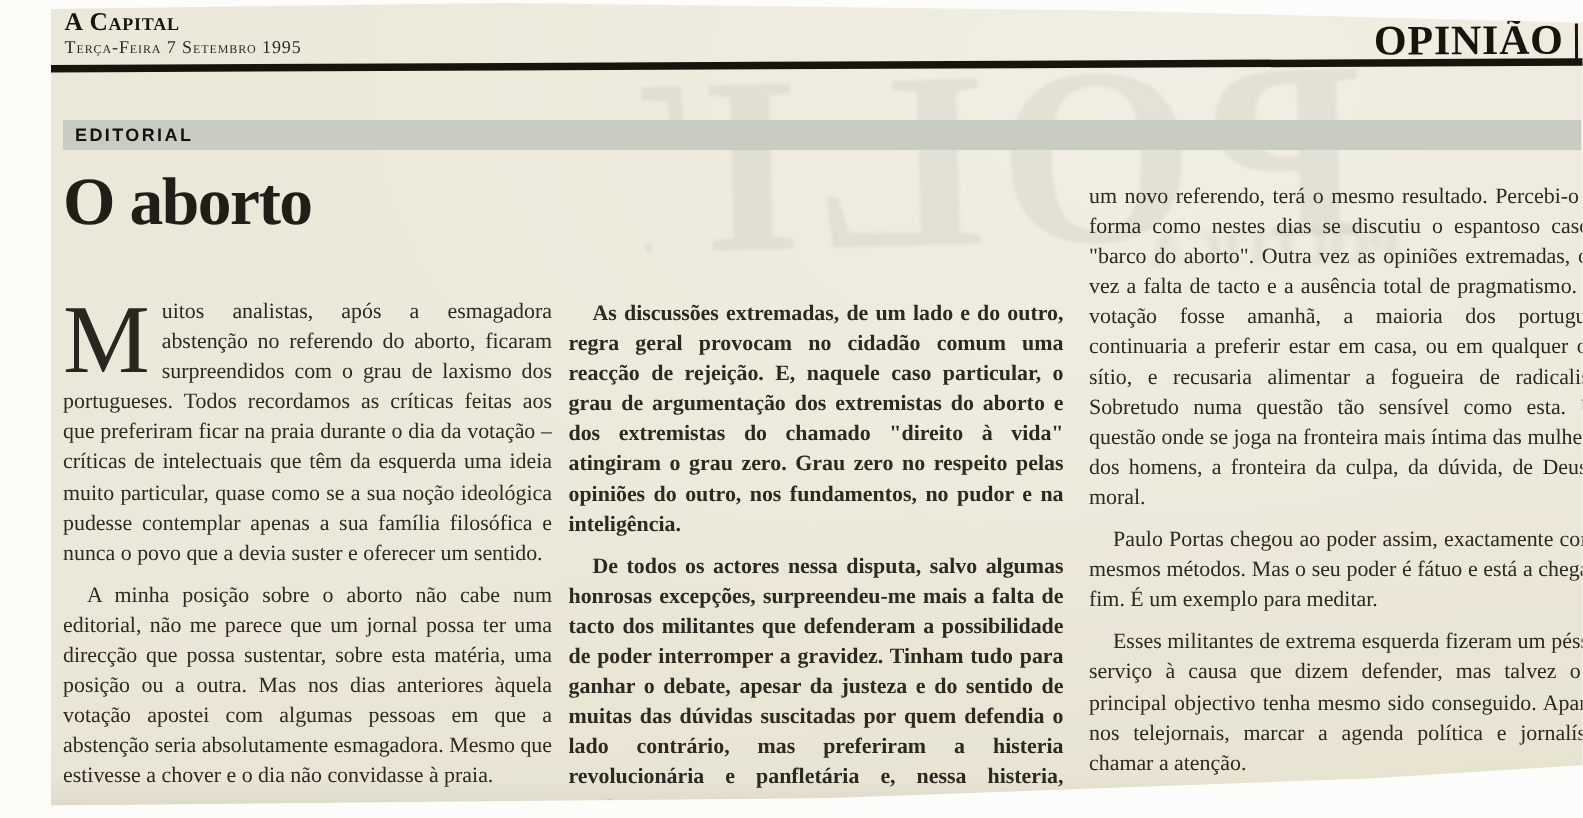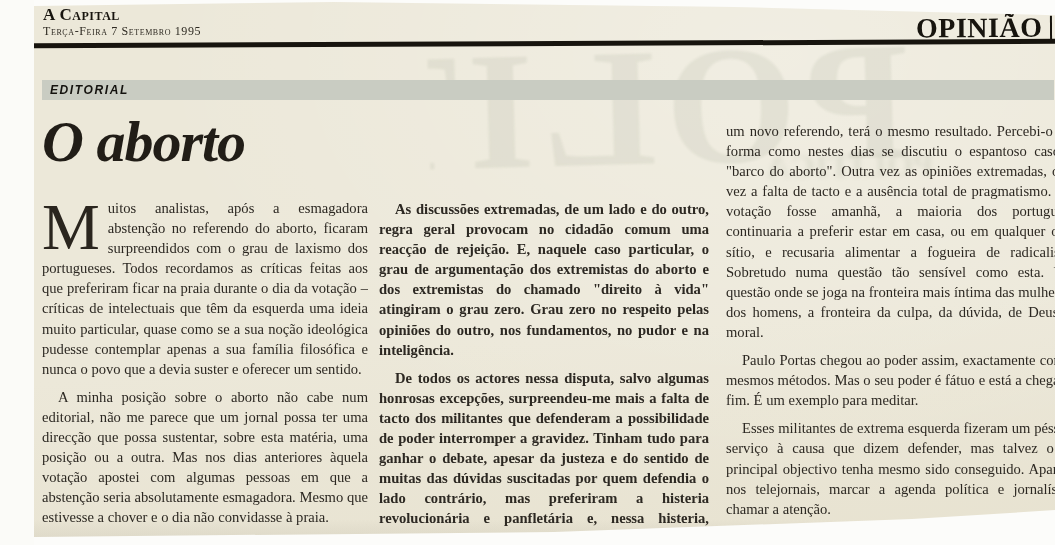--- a/index.html
+++ b/index.html
@@ -40,24 +40,24 @@
   .section .name{font-weight:bold;font-size:28px;letter-spacing:.5px;}
   .section .sep{display:inline-block;width:2px;height:25px;background:var(--head-ink);
     margin:0 5px 0 8px;}
   .section .num{font-weight:bold;font-size:31px;}
   .rule{position:absolute;left:0;top:41px;width:1055px;height:5px;background:var(--head-ink);
     transform:rotate(-.25deg);}
   
   .kicker-bar{position:absolute;left:8px;top:80px;width:1012px;height:20px;background:var(--bar);
     display:flex;align-items:center;}
   .kicker-bar span{font-family:"Liberation Sans",sans-serif;font-weight:bold;font-size:12px;
-    letter-spacing:1.6px;color:#14120e;padding-left:8px;font-style:italic;}
+    letter-spacing:1.6px;color:#14120e;padding-left:8px;}
   
-  .headline{position:absolute;left:8px;top:108px;margin:0;font-style:italic;font-weight:bold;
-    font-size:58px;letter-spacing:-1px;color:#211d17;}
+  .headline{position:absolute;left:8px;top:108px;margin:0;font-weight:bold;
+    font-size:45px;letter-spacing:-1px;color:#211d17;}
   
   .col{position:absolute;text-align:justify;color:var(--ink);
     font-size:14.6px;line-height:20.1px;}
   .col p{margin:0;}
   .col p.sp{margin-top:8px;}
   .col p.ind{text-indent:16px;}
   .col1{left:8px;top:198px;width:326px;height:334px;overflow:hidden;}
   .col2{left:345px;top:199px;width:330px;height:334px;overflow:hidden;font-weight:bold;}
   .col3{left:692px;top:121px;width:356px;height:400px;overflow:hidden;}
   .dropcap{float:left;font-size:65px;line-height:53px;padding:3px 8px 0 0;color:#2a251e;}

